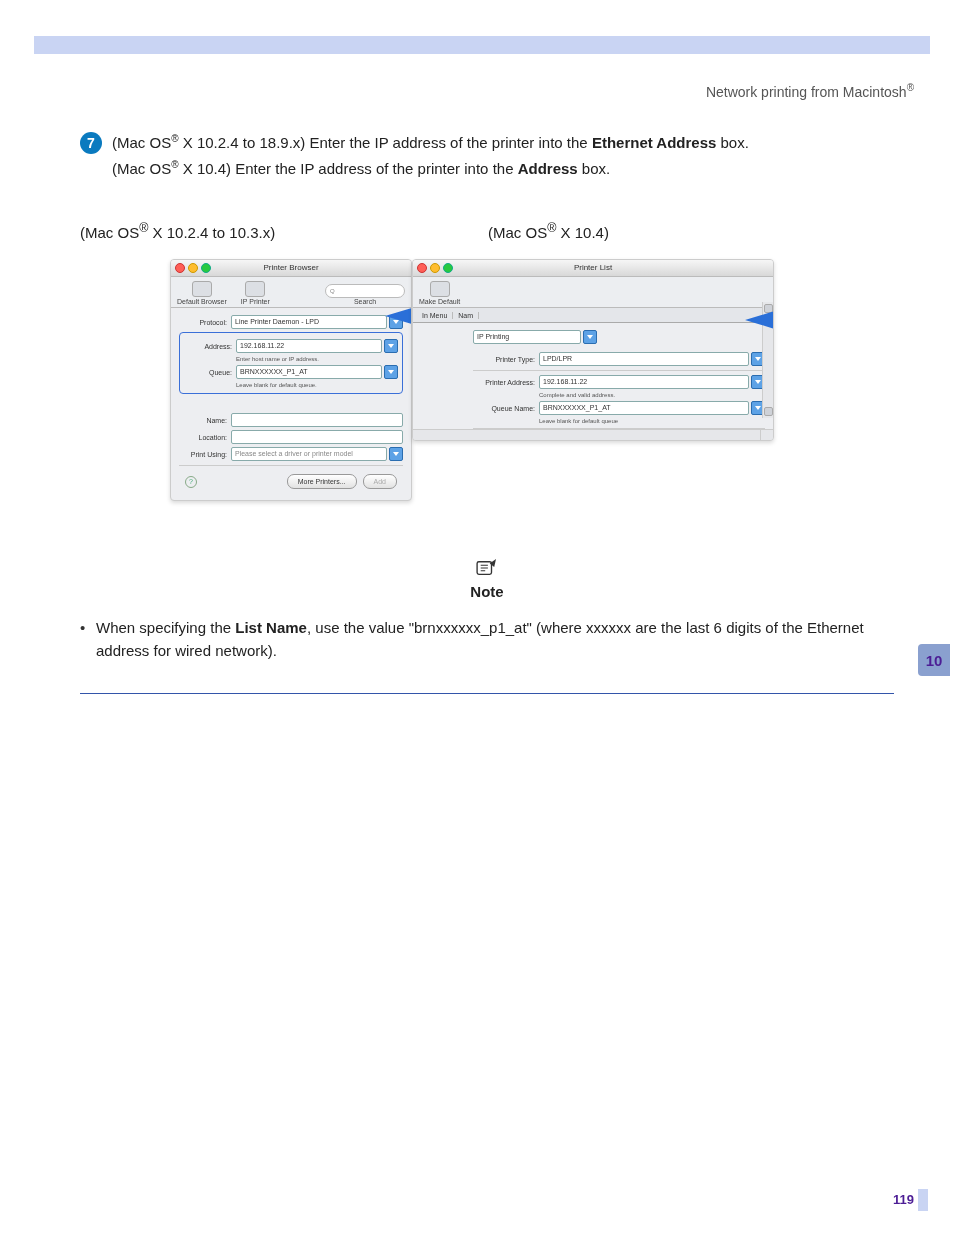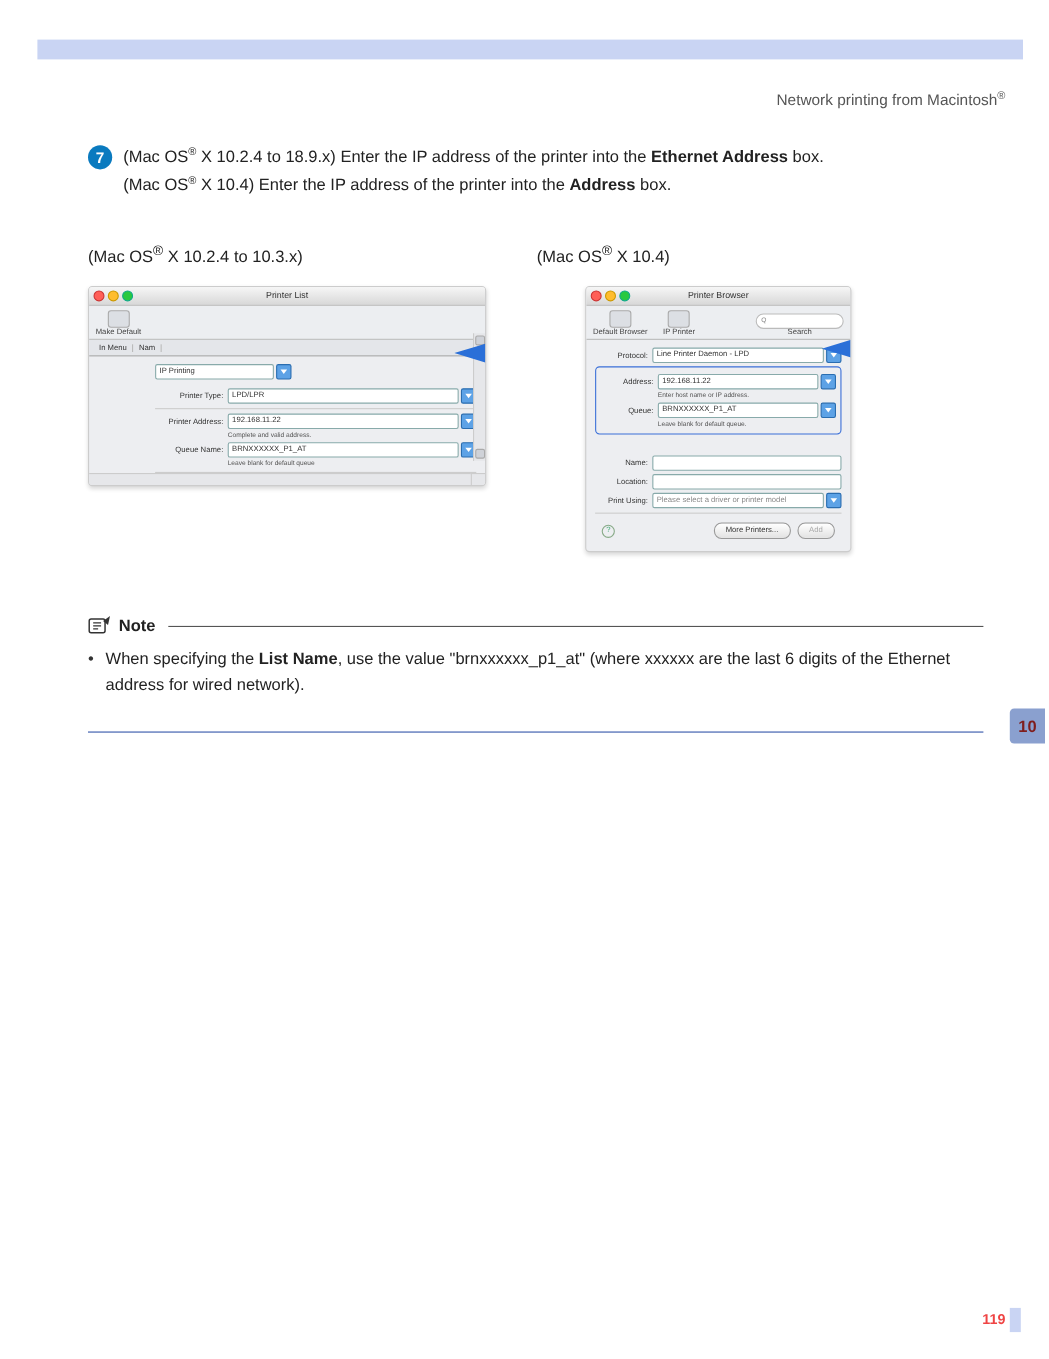--- a/index.html
+++ b/index.html
@@ -204,20 +204,21 @@
 
   .note-block {
     margin-top: 58px;
     border-bottom: 1px solid #3355aa;
     padding-bottom: 18px;
   }
   .note-title-row {
     display:flex;
     align-items:center;
     gap:6px;
+    flex-direction:column;
   }
   .note-title-row .rule {
     flex:1;
     height:1px;
     background:#555;
     margin-left:6px;
   }
   .note-icon { width:22px; height:18px; }
   .note-title { font-weight:bold; font-size:15px; }
   .note-list {
@@ -238,35 +239,35 @@
     left:0; top:0;
     color:#333;
   }
   .side-tab {
     position:absolute;
     right:4px;
     top:644px;
     width:32px;
     height:32px;
     background:#8aa0cf;
-    color:#7f1d1d;
+    color:#4c1d95;
     font-weight:bold;
     font-size:15px;
     border-radius:4px 0 0 4px;
     display:flex;
     align-items:center;
     justify-content:center;
   }
   .page-number {
     position:absolute;
     right:40px;
     bottom:28px;
     font-size:13px;
     font-weight:bold;
-    color:#ef4444;
+    color:#4c1d95;
   }
   .bottom-accent {
     position:absolute;
     right:26px;
     bottom:24px;
     width:10px;
     height:22px;
     background:#c9d4f3;
   }
   .search-pill {
@@ -341,80 +342,20 @@
     <div class="caption-row">
       <div class="caption-left">
         <span>(Mac OS</span><sup>®</sup><span> X 10.2.4 to 10.3.x)</span>
       </div>
       <div class="caption-right">
         <span>(Mac OS</span><sup>®</sup><span> X 10.4)</span>
       </div>
     </div>
 
     <div class="screenshots-row">
-
-      <div class="shot shot-a">
-        <div class="titlebar">
-          <div class="traffic">
-              <span class="r"></span>
-              <span class="y"></span>
-              <span class="g"></span>
-            </div>
-          <span>Printer List</span>
-        </div>
-        <div class="toolbar">
-          <div class="tb-item">
-            <div class="tb-icon"></div>
-            <span>Make Default</span>
-          </div>
-        </div>
-        <div class="tabbar">
-          <span>In Menu</span>
-          <span>Nam</span>
-        </div>
-        <div class="form-area" style="padding-left:60px; position:relative;">
-          <div class="frow" style="margin-bottom:8px;">
-            <div class="finput" style="flex:0 0 100px;">IP Printing</div>
-            <div class="blue-drop"></div>
-          </div>
-          <div class="frow">
-            <div class="flabel">Printer Type:</div>
-            <div class="finput">LPD/LPR</div>
-            <div class="blue-drop"></div>
-          </div>
-          <div style="height:1px;background:#ccc;margin:4px 0;"></div>
-          <div class="frow">
-            <div class="flabel">Printer Address:</div>
-            <div class="finput">192.168.11.22</div>
-            <div class="blue-drop"></div>
-          </div>
-          <div class="hint">Complete and valid address.</div>
-          <div class="frow">
-            <div class="flabel">Queue Name:</div>
-            <div class="finput">BRNXXXXXX_P1_AT</div>
-            <div class="blue-drop"></div>
-          </div>
-          <div class="hint">Leave blank for default queue</div>
-          <div style="height:1px;background:#ccc;margin:4px 0;"></div>
-          <div class="frow">
-            <div class="flabel">Printer Model:</div>
-            <div class="finput">Generic</div>
-            <div class="blue-drop"></div>
-          </div>
-
-        </div>
-        <div class="scroll-stub"></div>
-        <div class="hscroll"></div>
-        <div class="resize"></div>
-        <div class="big-arrow" style="left:332px; top:46px;">
-          <svg viewBox="0 0 46 28">
-              <polygon points="46,0 46,28 20,20 0,14 20,8" fill="#2a6fd8"></polygon>
-            </svg>
-        </div>
-      </div>
 
       <div class="shot shot-b">
         <div class="titlebar">
           <div class="traffic">
               <span class="r"></span>
               <span class="y"></span>
               <span class="g"></span>
             </div>
           <span>Printer Browser</span>
         </div>
@@ -472,20 +413,80 @@
           <div class="divider"></div>
           <div class="bottom-row">
             <div class="help-circ">?</div>
             <div style="flex:1"></div>
             <div class="mac-btn">More Printers...</div>
             <div style="width:6px;"></div>
             <div class="mac-btn" style="color:#aaa;">Add</div>
           </div>
         </div>
         <div class="big-arrow" style="left:214px; top:42px;">
+          <svg viewBox="0 0 46 28">
+              <polygon points="46,0 46,28 20,20 0,14 20,8" fill="#2a6fd8"></polygon>
+            </svg>
+        </div>
+      </div>
+
+      <div class="shot shot-a">
+        <div class="titlebar">
+          <div class="traffic">
+              <span class="r"></span>
+              <span class="y"></span>
+              <span class="g"></span>
+            </div>
+          <span>Printer List</span>
+        </div>
+        <div class="toolbar">
+          <div class="tb-item">
+            <div class="tb-icon"></div>
+            <span>Make Default</span>
+          </div>
+        </div>
+        <div class="tabbar">
+          <span>In Menu</span>
+          <span>Nam</span>
+        </div>
+        <div class="form-area" style="padding-left:60px; position:relative;">
+          <div class="frow" style="margin-bottom:8px;">
+            <div class="finput" style="flex:0 0 100px;">IP Printing</div>
+            <div class="blue-drop"></div>
+          </div>
+          <div class="frow">
+            <div class="flabel">Printer Type:</div>
+            <div class="finput">LPD/LPR</div>
+            <div class="blue-drop"></div>
+          </div>
+          <div style="height:1px;background:#ccc;margin:4px 0;"></div>
+          <div class="frow">
+            <div class="flabel">Printer Address:</div>
+            <div class="finput">192.168.11.22</div>
+            <div class="blue-drop"></div>
+          </div>
+          <div class="hint">Complete and valid address.</div>
+          <div class="frow">
+            <div class="flabel">Queue Name:</div>
+            <div class="finput">BRNXXXXXX_P1_AT</div>
+            <div class="blue-drop"></div>
+          </div>
+          <div class="hint">Leave blank for default queue</div>
+          <div style="height:1px;background:#ccc;margin:4px 0;"></div>
+          <div class="frow">
+            <div class="flabel">Printer Model:</div>
+            <div class="finput">Generic</div>
+            <div class="blue-drop"></div>
+          </div>
+
+        </div>
+        <div class="scroll-stub"></div>
+        <div class="hscroll"></div>
+        <div class="resize"></div>
+        <div class="big-arrow" style="left:332px; top:46px;">
           <svg viewBox="0 0 46 28">
               <polygon points="46,0 46,28 20,20 0,14 20,8" fill="#2a6fd8"></polygon>
             </svg>
         </div>
       </div>
 
     </div>
 
     <div class="note-block">
       <div class="note-title-row">

